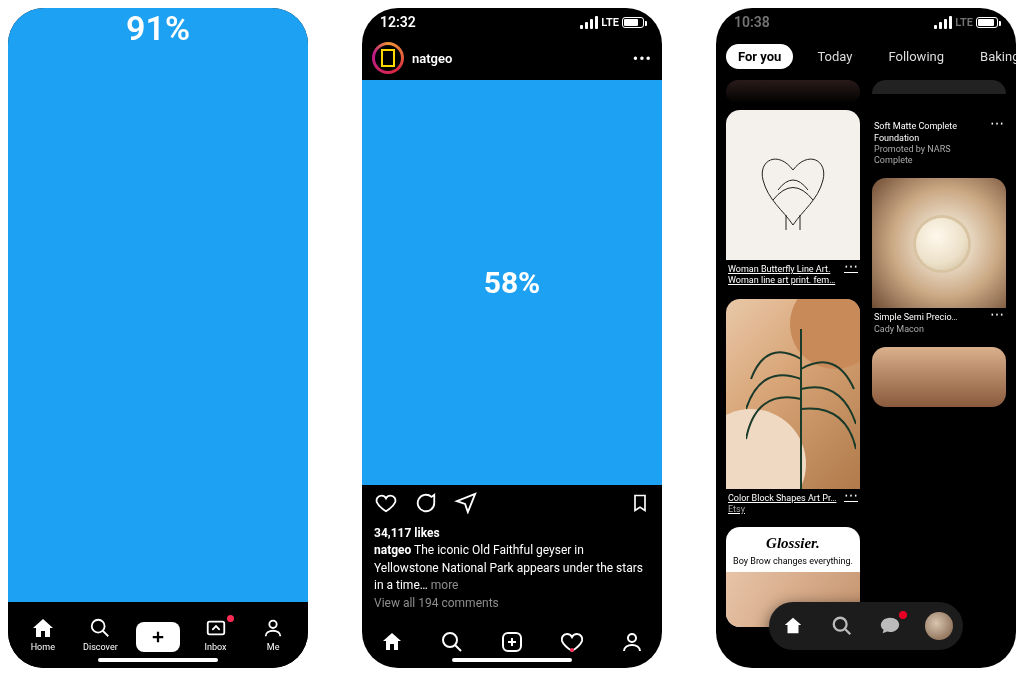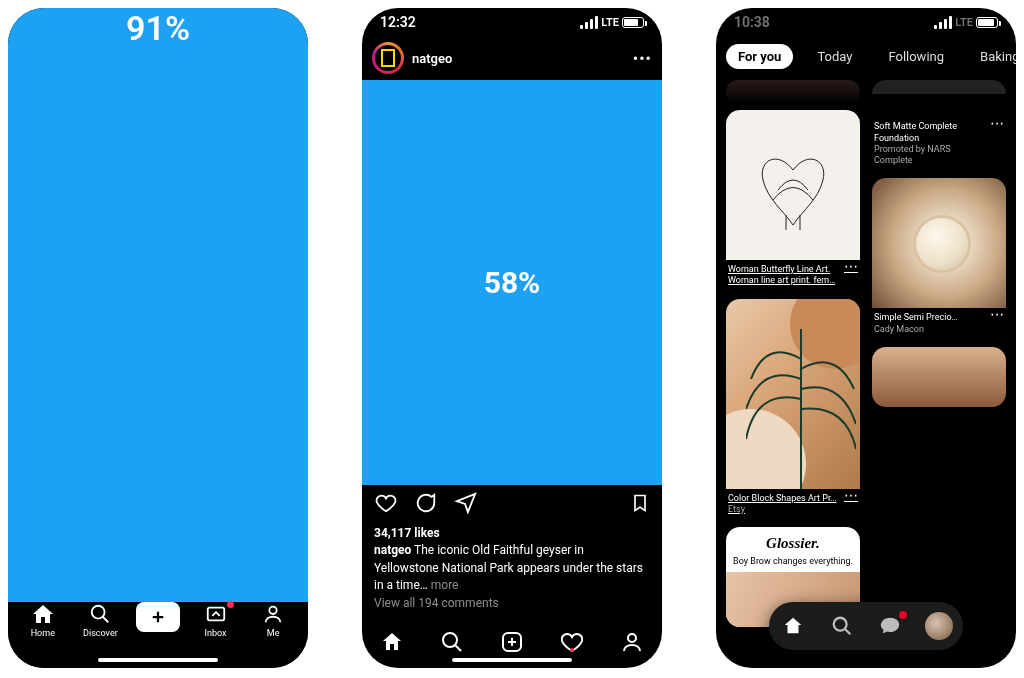--- a/index.html
+++ b/index.html
@@ -33,23 +33,23 @@
     align-items: flex-start;
     justify-content: center;
     font-size: 34px;
     font-weight: 600;
     color: #fff;
   }
   .tiktok .bottom-bar {
     height: 66px;
     background: #000;
     display: flex;
-    align-items: flex-start;
+    align-items: flex-end;
     justify-content: space-around;
-    padding: 0 6px 22px 6px;
+    padding: 0 6px 16px 6px;
     position: relative;
   }
   .tt-item {
     display: flex;
     flex-direction: column;
     align-items: center;
     width: 56px;
     font-size: 9px;
     color: #fff;
     gap: 2px;

